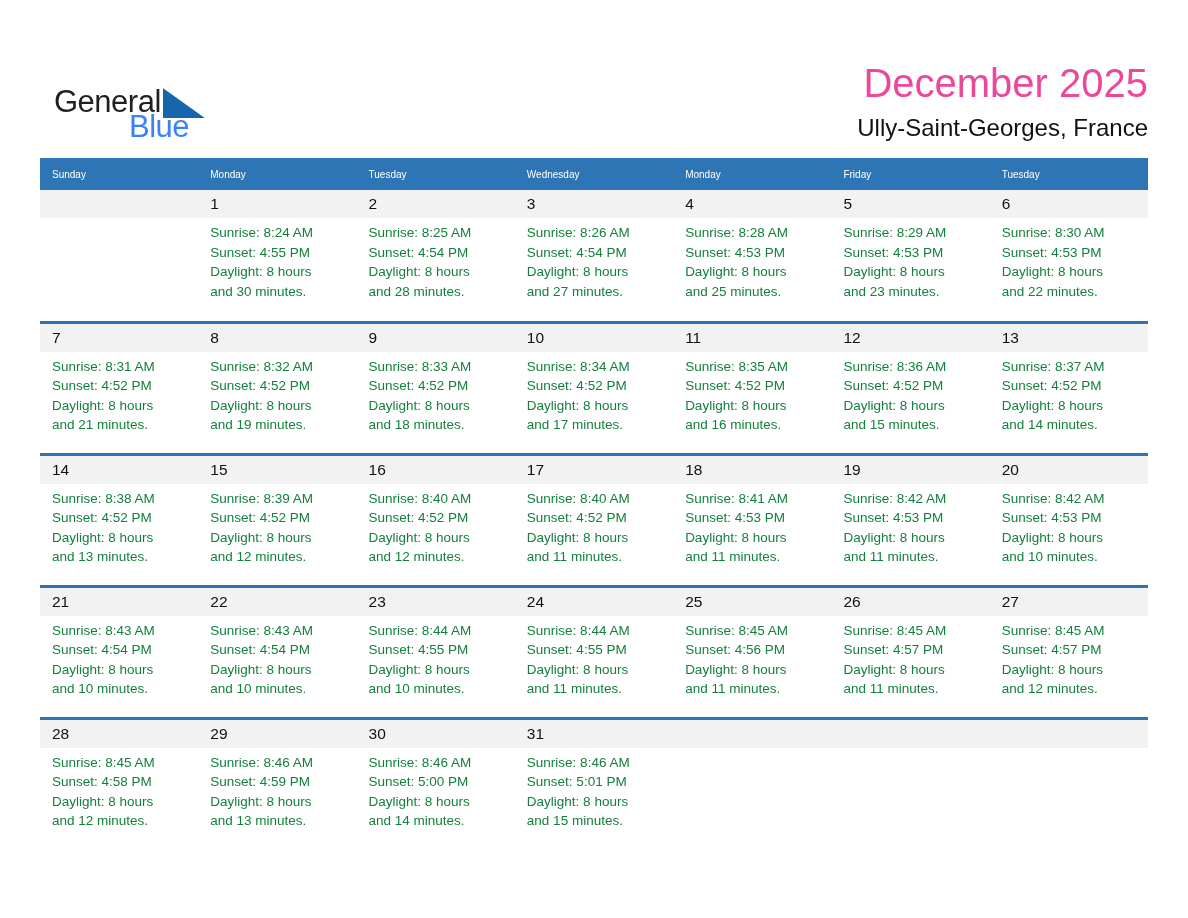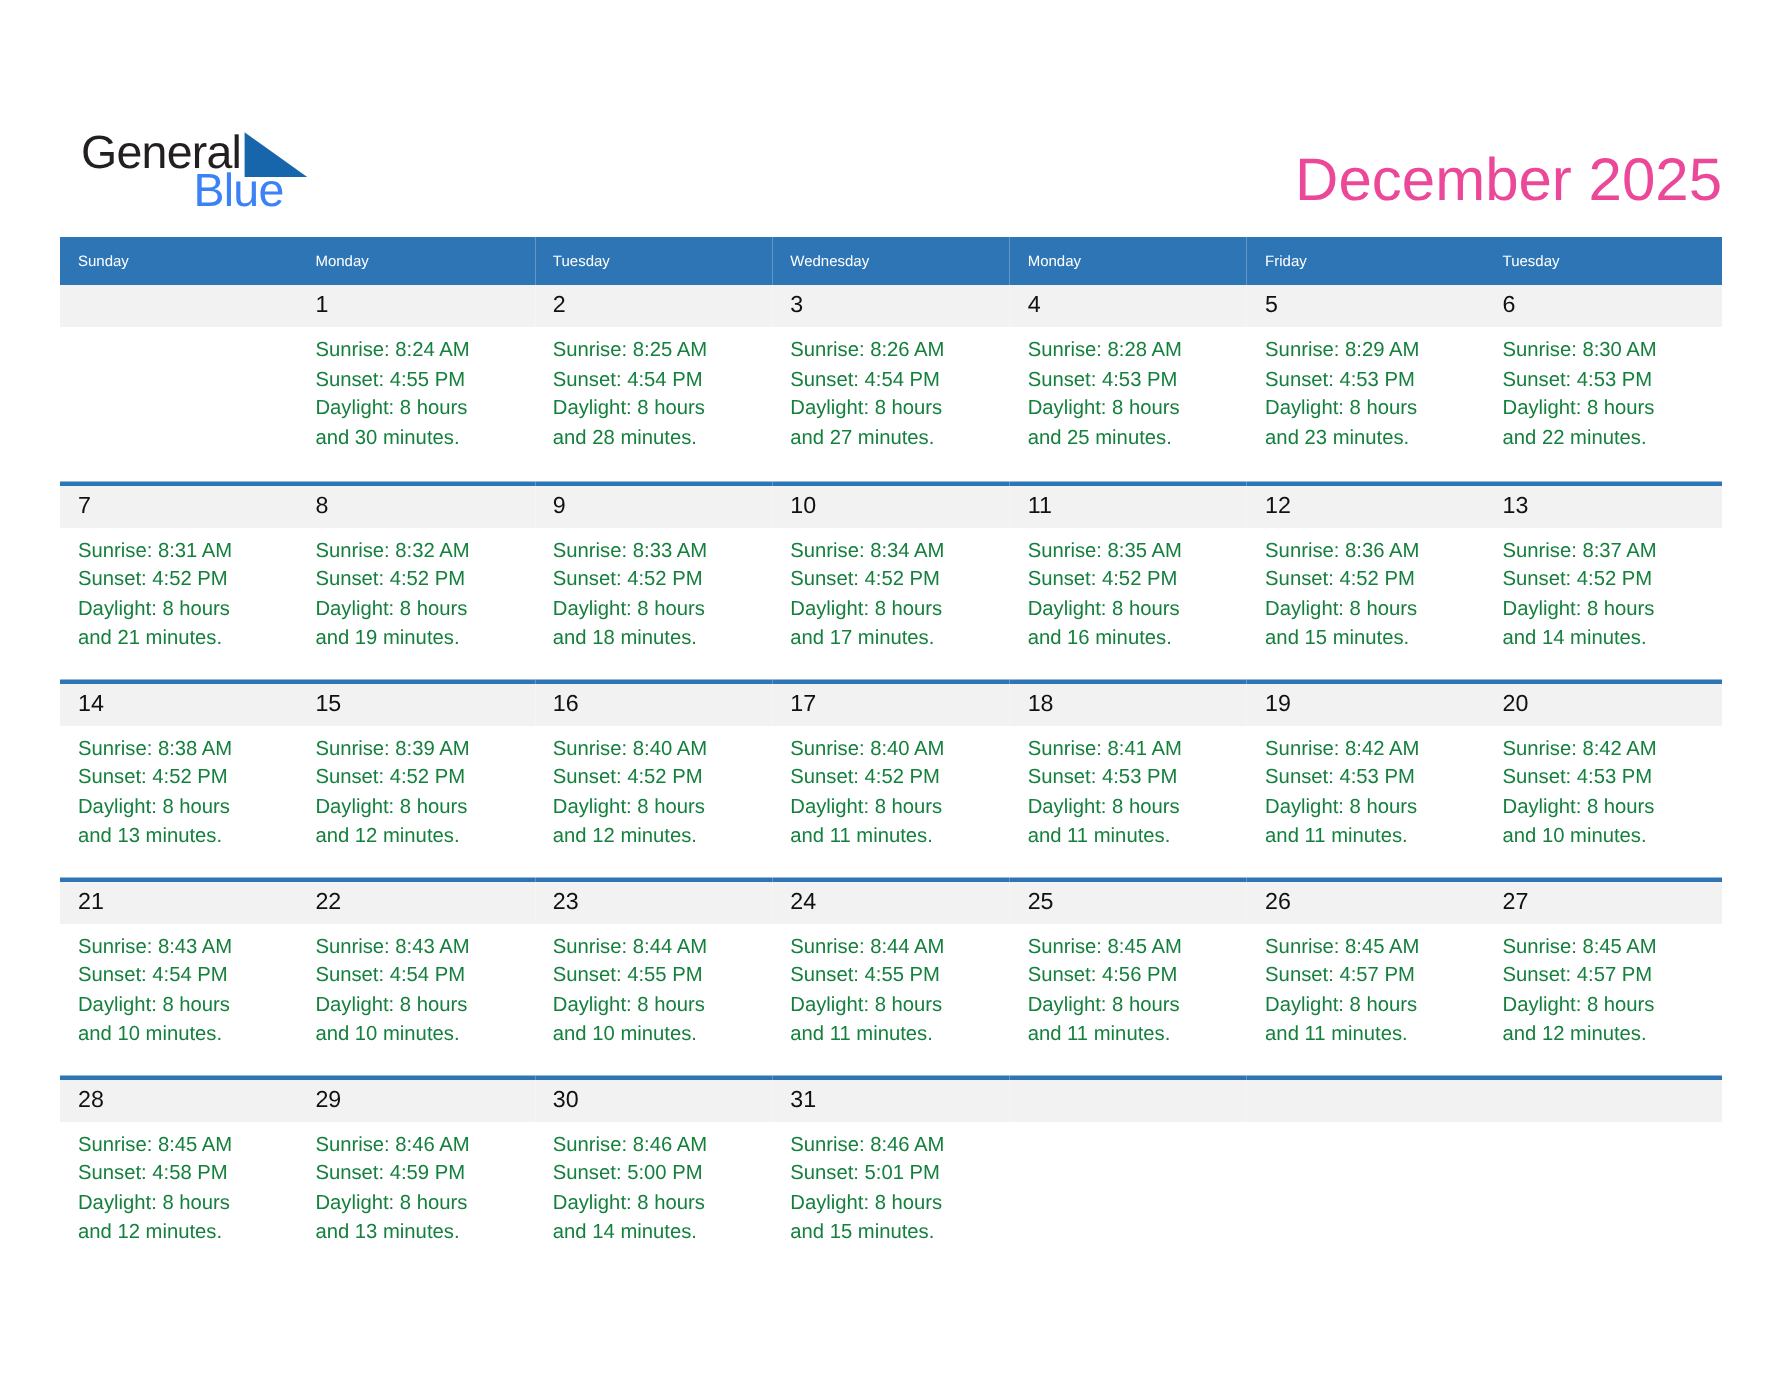--- a/index.html
+++ b/index.html
@@ -104,20 +104,21 @@
       <div class="logo-line1">
         <span class="logo-general">General</span>
         <span class="logo-tri"></span>
       </div>
       <div class="logo-line2">
         <span class="logo-blue">Blue</span>
       </div>
     </div>
     <div class="titles">
       <div class="title">December 2025</div>
+      <div class="subtitle">Ully-Saint-Georges, France</div>
     </div>
   </div>
 
   <table class="calendar">
     <thead>
       <tr id="day-headers">
           <th>Sunday</th>
           <th>Monday</th>
           <th>Tuesday</th>
           <th>Wednesday</th>

